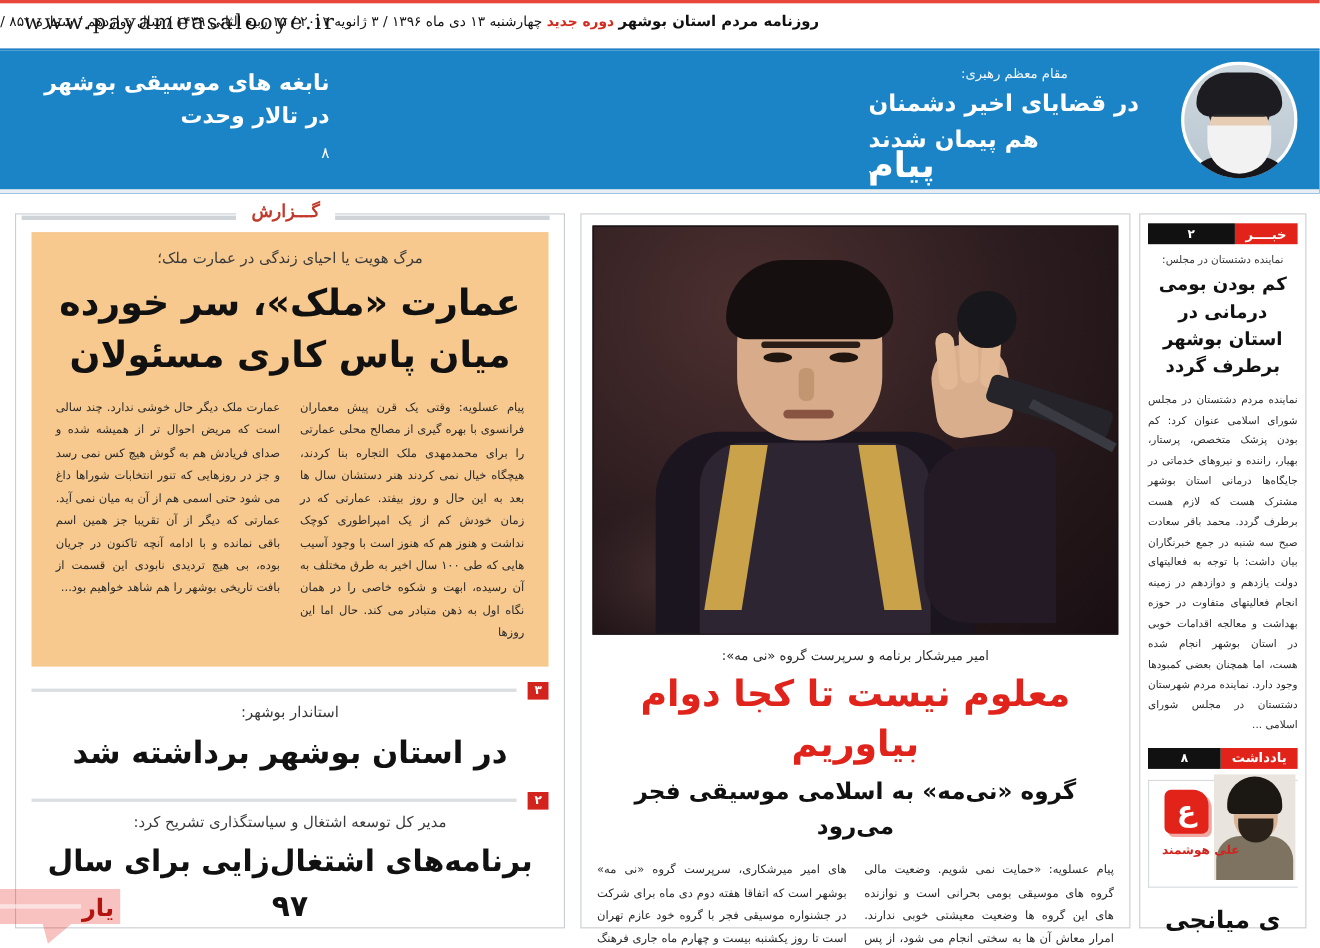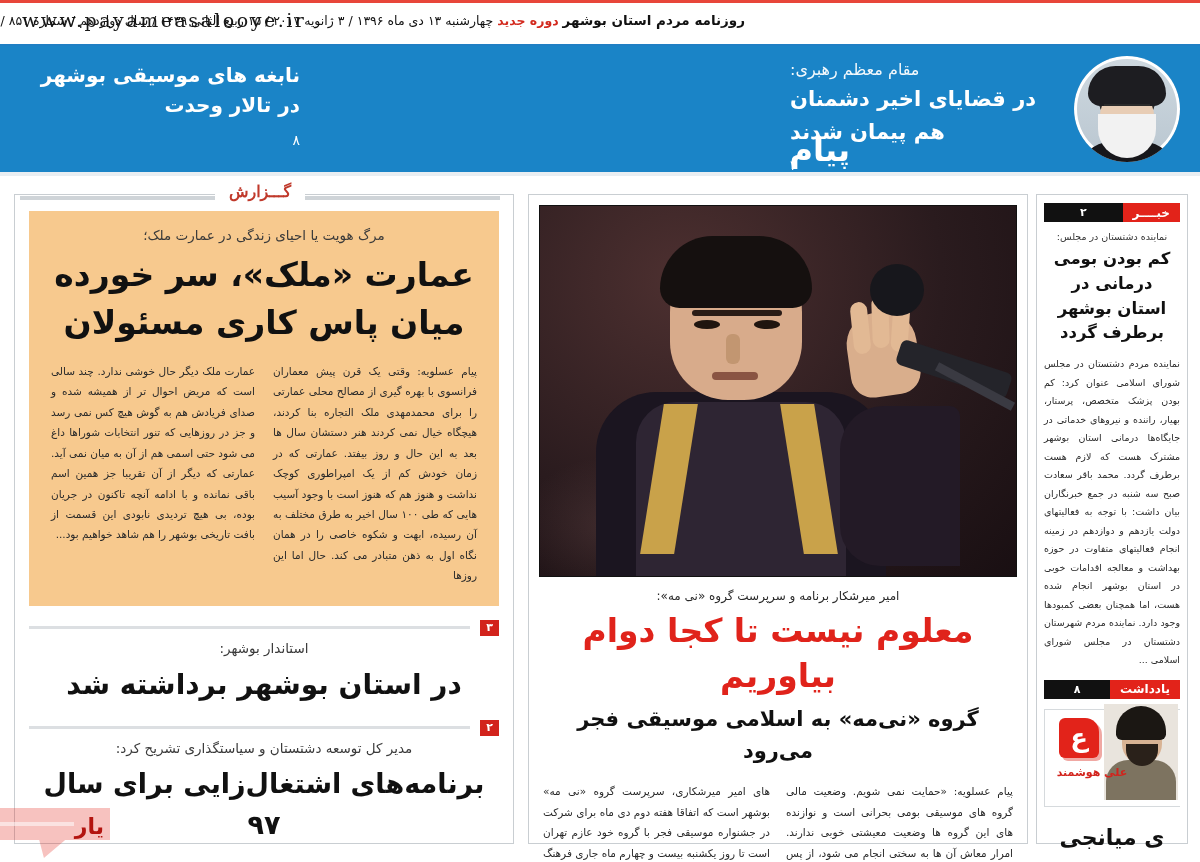--- a/index.html
+++ b/index.html
@@ -68,21 +68,21 @@
   }
   .logo-sub{
     position:absolute;right:0px;top:44px;
     font-size:32px;font-weight:bold;color:#fff;line-height:1;
   }
 
   
   .teaser-right{
     position:absolute;right:145px;top:14px;width:265px;text-align:left;color:#fff;direction:rtl;
   }
-  .teaser-right .kicker{font-size:16px;opacity:.95;margin-bottom:4px;text-align:left;}
+  .teaser-right .kicker{font-size:12px;opacity:.95;margin-bottom:4px;text-align:center;}
   .teaser-right .t1{font-size:21px;font-weight:bold;line-height:1.55;text-align:left;}
   .teaser-right .pg{font-size:13px;margin-top:10px;text-align:left;}
   .portrait{
     position:absolute;right:20px;top:10px;width:106px;height:106px;border-radius:50%;
     background:
       radial-gradient(circle at 50% 78%, #e8d6c4 0 22%, rgba(232,214,196,0) 23%),
       radial-gradient(circle at 50% 40%, #2b2b2b 0 34%, rgba(43,43,43,0) 35%),
       linear-gradient(#cfd9e0,#b9c6d0);
     box-shadow:0 0 0 3px #fff inset;
     overflow:hidden;
@@ -321,21 +321,21 @@
         <div class="kicker-sm">استاندار بوشهر:</div>
         <div class="headline-blk2">در استان بوشهر برداشته شد</div>
       </div>
 
       <div class="badge-row">
         <span class="pagebadge">۲</span>
         <span class="hr"></span>
       </div>
 
       <div>
-        <div class="kicker-sm">مدیر کل توسعه دشتستان و سیاستگذاری تشریح کرد:</div>
+        <div class="kicker-sm">مدیر کل توسعه اشتغال و سیاستگذاری تشریح کرد:</div>
         <div class="headline-blk3">برنامه‌های اشتغال‌زایی برای سال ۹۷</div>
 
       </div>
     </div>
 
     <div class="col-center">
 
       <div class="photo">
         <div class="bg"></div>
         <div class="glow"></div>

